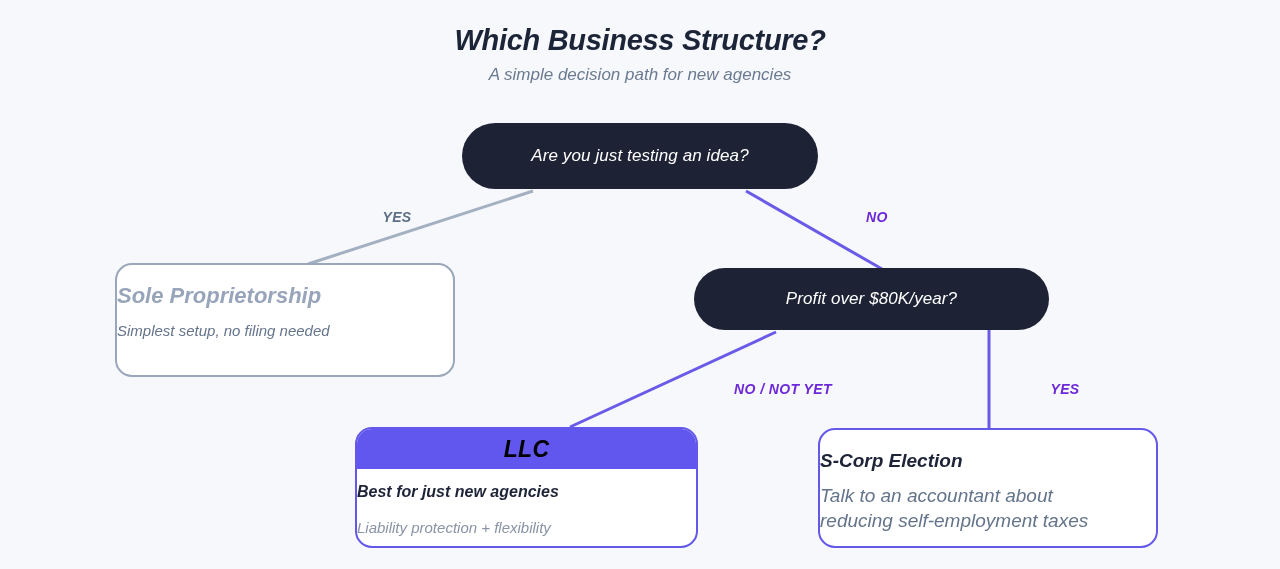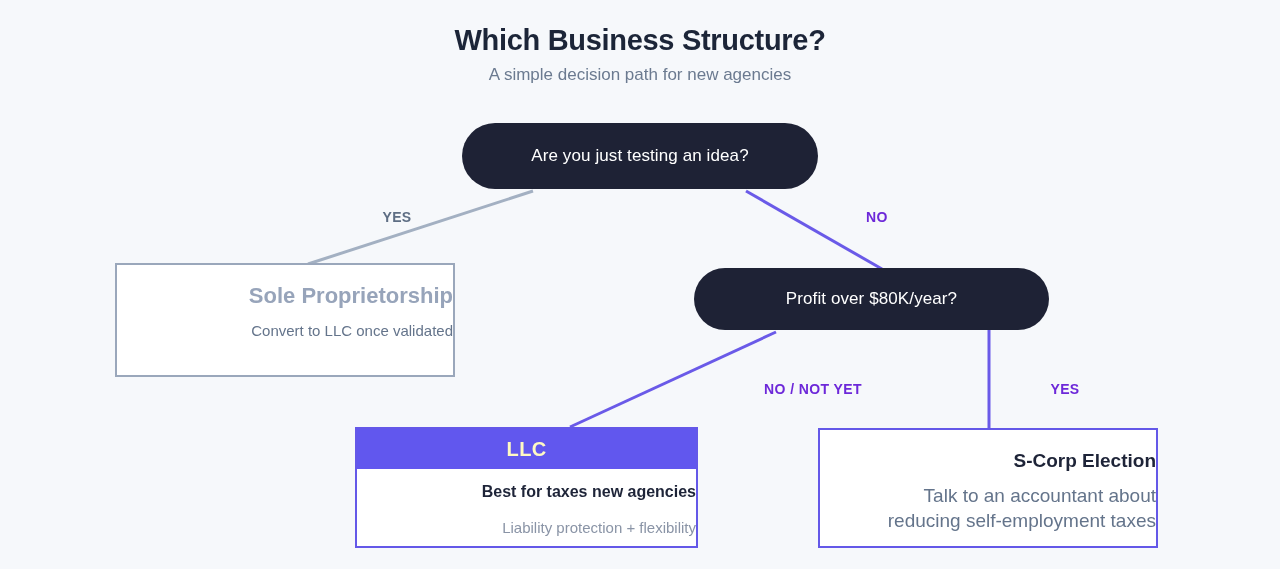--- a/index.html
+++ b/index.html
@@ -7,20 +7,21 @@
     padding: 0;
     background: #f6f8fb;
     font-family: "Liberation Sans", sans-serif;
   }
   .canvas {
     position: relative;
     width: 1280px;
     height: 569px;
     background: #f6f8fb;
     overflow: hidden;
+    font-style: italic;
   }
   .abs { position: absolute; }
 
   .title {
     left: 0; top: 24px; width: 1280px;
     text-align: center;
     font-size: 29px;
     font-weight: 700;
     color: #1c2538;
     letter-spacing: -0.3px;
@@ -55,23 +56,23 @@
     font-weight: 600;
     letter-spacing: 0.4px;
     white-space: nowrap;
     margin-left: 25px;
   }
   .edge-gray   { color: #5e6e84; }
   .edge-purple { color: #6d28d9; }
 
   .card {
     background: #ffffff;
-    border-radius: 0;
+    border-radius: 17px;
     box-sizing: border-box;
-    text-align: right;
+    text-align: left;
   }
   .card-sole {
     left: 115px; top: 263px; width: 340px; height: 114px;
     border: 2px solid #9aa7bb;
     padding-top: 18px;
   }
   .card-sole .card-title {
     font-size: 22px;
     font-weight: 700;
     color: #97a4ba;
@@ -86,41 +87,40 @@
 
   .card-llc {
     left: 355px; top: 427px; width: 343px; height: 121px;
     border: 2px solid #6458e8;
     overflow: hidden;
     padding: 0;
   }
   .llc-header {
     height: 40px;
     background: #6157ee;
-    color: #fef9c3;
-    font-size: 20px;
+    color: #000000;
+    font-size: 23px;
     font-weight: 700;
     display: flex;
     align-items: center;
     justify-content: center;
     letter-spacing: 0.3px;
   }
   .llc-body { padding-top: 12px; }
   .llc-strong {
     font-size: 16px;
     font-weight: 700;
     color: #1e2438;
     line-height: 22px;
     margin-bottom: 14px;
   }
   .llc-sub {
     font-size: 15px;
     color: #8a94a6;
     line-height: 22px;
-    margin-left: 23px;
   }
 
   .card-scorp {
     left: 818px; top: 428px; width: 340px; height: 120px;
     border: 2px solid #6458e8;
     padding-top: 19px;
   }
   .card-scorp .card-title {
     font-size: 19px;
     font-weight: 700;
@@ -151,36 +151,36 @@
     <span>Are you just testing an idea?</span>
   </div>
 
   <div class="abs subtitle">A simple decision path for new agencies</div>
 
   <div class="abs edge-label edge-gray" style="left:372px; top:217px;">YES</div>
   <div class="abs edge-label edge-purple" style="left:852px; top:217px;">NO</div>
 
   <div class="abs card card-sole">
     <div class="card-title">Sole Proprietorship</div>
-    <div class="card-line">Convert to LLC once validated</div>
+    <div class="card-line">Simplest setup, no filing needed</div>
   </div>
 
   <div class="abs pill pill-q2">
     <span>Profit over $80K/year?</span>
   </div>
 
-  <div class="abs edge-label edge-purple" style="left:788px; top:389px;">NO / NOT YET</div>
+  <div class="abs edge-label edge-purple" style="left:758px; top:389px;">NO / NOT YET</div>
   <div class="abs edge-label edge-purple" style="left:1040px; top:389px;">YES</div>
 
   <div class="abs card card-llc">
     <div class="llc-header">
       <span>LLC</span>
     </div>
     <div class="llc-body">
-      <div class="llc-strong">Best for taxes new agencies</div>
+      <div class="llc-strong">Best for just new agencies</div>
       <div class="llc-sub">Liability protection + flexibility</div>
     </div>
   </div>
 
   <div class="abs card card-scorp">
     <div class="card-title">S-Corp Election</div>
     <div class="card-line">Talk to an accountant about</div>
     <div class="card-line">reducing self-employment taxes</div>
   </div>
 

